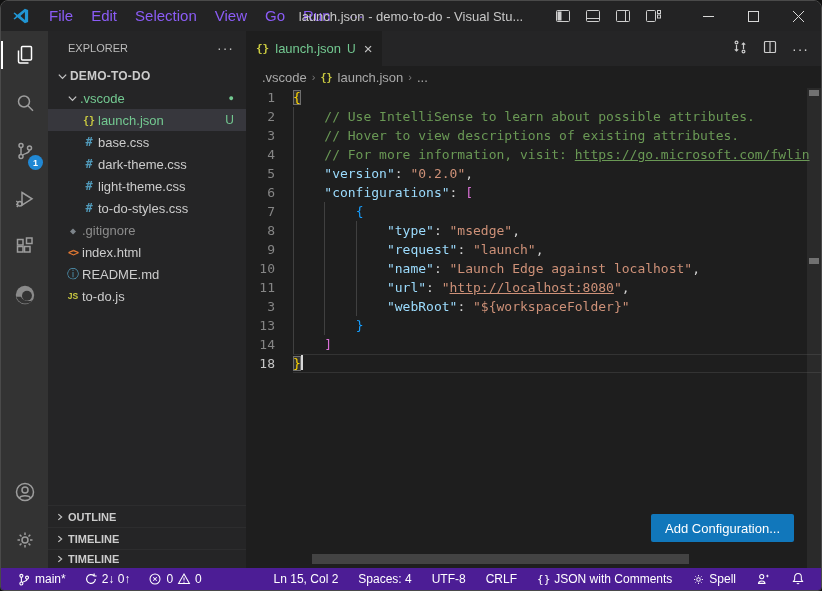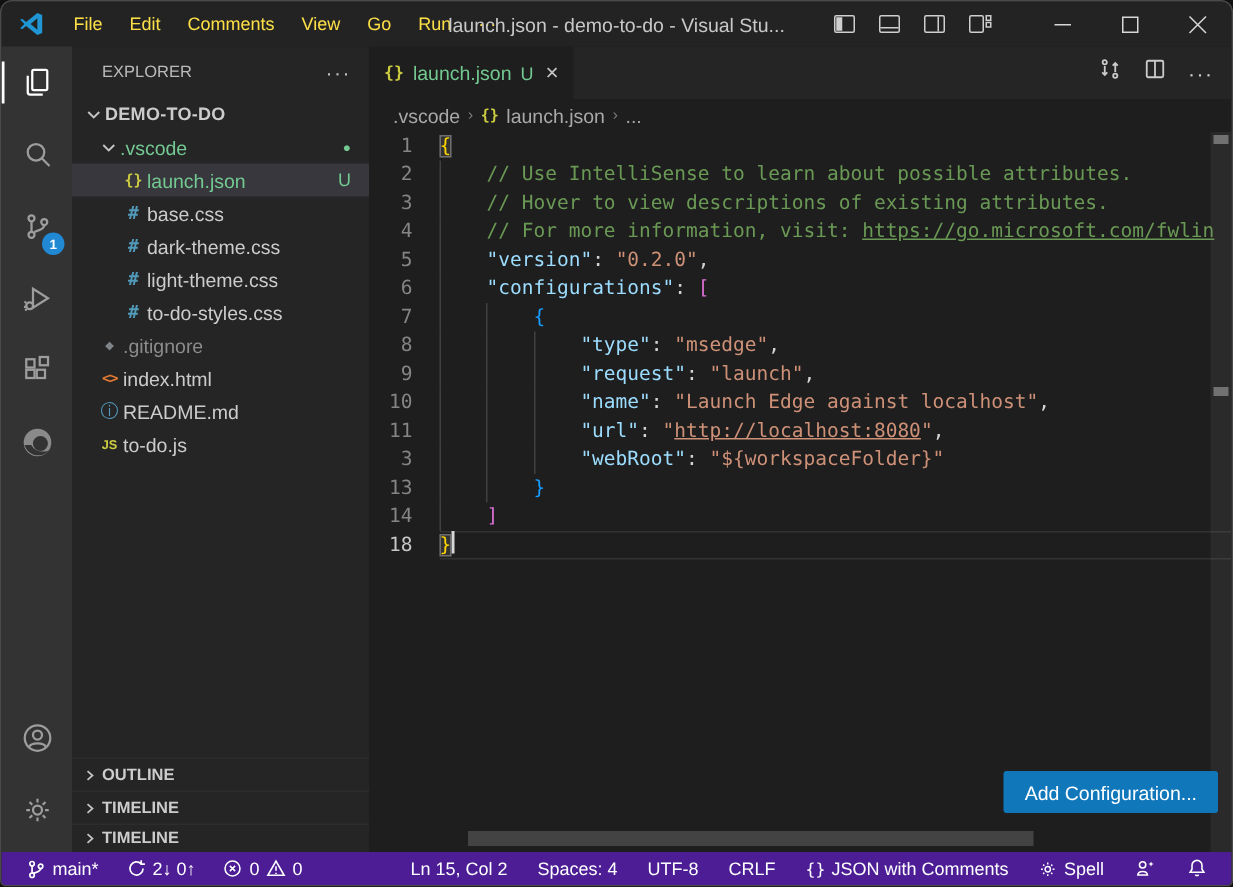--- a/index.html
+++ b/index.html
@@ -7,21 +7,21 @@
   .window{
     width:822px;height:591px;position:relative;overflow:hidden;
     background:#1e1e1e;border:1px solid #4a4a4a;border-radius:8px 8px 4px 4px;
     font-family:"Liberation Sans",sans-serif;color:#cccccc;
     display:flex;flex-direction:column;
   }
   
   .titlebar{height:30px;background:#232324;display:flex;align-items:center;flex:none;position:relative;}
   .vscode-logo{width:18px;height:18px;margin:0 10px 0 11px;flex:none;}
   .menubar{display:flex;align-items:center;height:100%;}
-  .menu-item{padding:0 9px;font-size:12px;color:#fde047;line-height:30px;cursor:default;}
+  .menu-item{padding:0 9px;font-size:15px;color:#8b5cf6;line-height:30px;cursor:default;}
   .win-title{position:absolute;left:0;right:0;text-align:center;font-size:13px;color:#c8c8c8;pointer-events:none;}
   .layout-icons{position:absolute;right:160px;display:flex;gap:14px;align-items:center;}
   .layout-icons svg{display:block;}
   .win-controls{position:absolute;right:0;top:0;height:30px;display:flex;}
   .win-btn{width:45px;height:30px;display:flex;align-items:center;justify-content:center;color:#d8d8d8;}
   
   .main{flex:1;display:flex;min-height:0;}
   
   .activitybar{width:47px;background:#333333;flex:none;display:flex;flex-direction:column;align-items:center;position:relative;}
   .act-icon{width:47px;height:48px;display:flex;align-items:center;justify-content:center;position:relative;color:#9d9d9d;}
@@ -65,21 +65,21 @@
   .cl.cur .lt{box-shadow:inset 0 1px 0 #333333,inset 0 -1px 0 #333333;}
   .guide{position:absolute;top:0;bottom:0;width:1px;background:#404040;}
   .tk-cm{color:#6a9955;} .tk-k{color:#9cdcfe;} .tk-s{color:#ce9178;} .tk-p{color:#d4d4d4;}
   .tk-b1{color:#ffd700;} .tk-b2{color:#da70d6;} .tk-b3{color:#179fff;}
   .u{text-decoration:underline;}
   .m{outline:1px solid #6e6e6e;outline-offset:-1px;background:rgba(110,110,110,.25);}
   .cursor{display:inline-block;width:2px;height:15px;background:#d7d7d7;vertical-align:-2px;}
   .vtrack{position:absolute;top:0;bottom:0;right:0;width:14px;background:rgba(120,120,120,.13);}
   .vmark{position:absolute;right:2px;width:10px;height:6px;background:#8a8a8a;opacity:.75;}
   .hscroll{position:absolute;left:66px;bottom:4px;width:377px;height:10px;background:#434343;}
-  .add-config{position:absolute;right:9px;bottom:26px;height:28px;padding:0 14px;background:#1177bb;color:#ffffff;
+  .add-config{position:absolute;right:27px;bottom:26px;height:28px;padding:0 14px;background:#1177bb;color:#ffffff;
     border:none;border-radius:2px;font-size:13px;font-family:"Liberation Sans",sans-serif;cursor:pointer;}
   
   .statusbar{height:22px;background:#4c1d95;color:#ffffff;display:flex;align-items:center;font-size:12px;flex:none;padding:0 10px;}
   .st-item{display:flex;align-items:center;gap:4px;padding:0 6px;white-space:nowrap;}
   .st-left{display:flex;align-items:center;gap:6px;}
   .st-right{margin-left:auto;display:flex;align-items:center;gap:8px;}
   .st-item svg{display:block;}
   svg{overflow:visible;}
 </style>
 </head>
@@ -87,21 +87,21 @@
 
 <div class="window">
 
   <div class="titlebar">
     <svg class="vscode-logo" viewBox="0 0 24 24">
       <path fill="#2196d4" d="M17.2 2.2 21.5 4v16l-4.3 1.8L7.2 13.7l-3.6 3-1.6-1L5.7 12 2 8.3l1.6-1 3.6 3L17.2 2.2zM17.2 6.8 11.2 12l6 5.2V6.8z"></path>
     </svg>
     <div class="menubar">
         <div class="menu-item">File</div>
         <div class="menu-item">Edit</div>
-        <div class="menu-item">Comments</div>
+        <div class="menu-item">Selection</div>
         <div class="menu-item">View</div>
         <div class="menu-item">Go</div>
         <div class="menu-item">Run</div>
         <div class="menu-item">···</div>
       </div>
     <div class="win-title">launch.json - demo-to-do - Visual Stu...</div>
     <div class="layout-icons">
       <span>
         <svg width="16" height="16" viewBox="0 0 16 16">
             <rect x="1.5" y="2.5" width="13" height="11" rx="1" fill="none" stroke="#cfcfcf"></rect>

